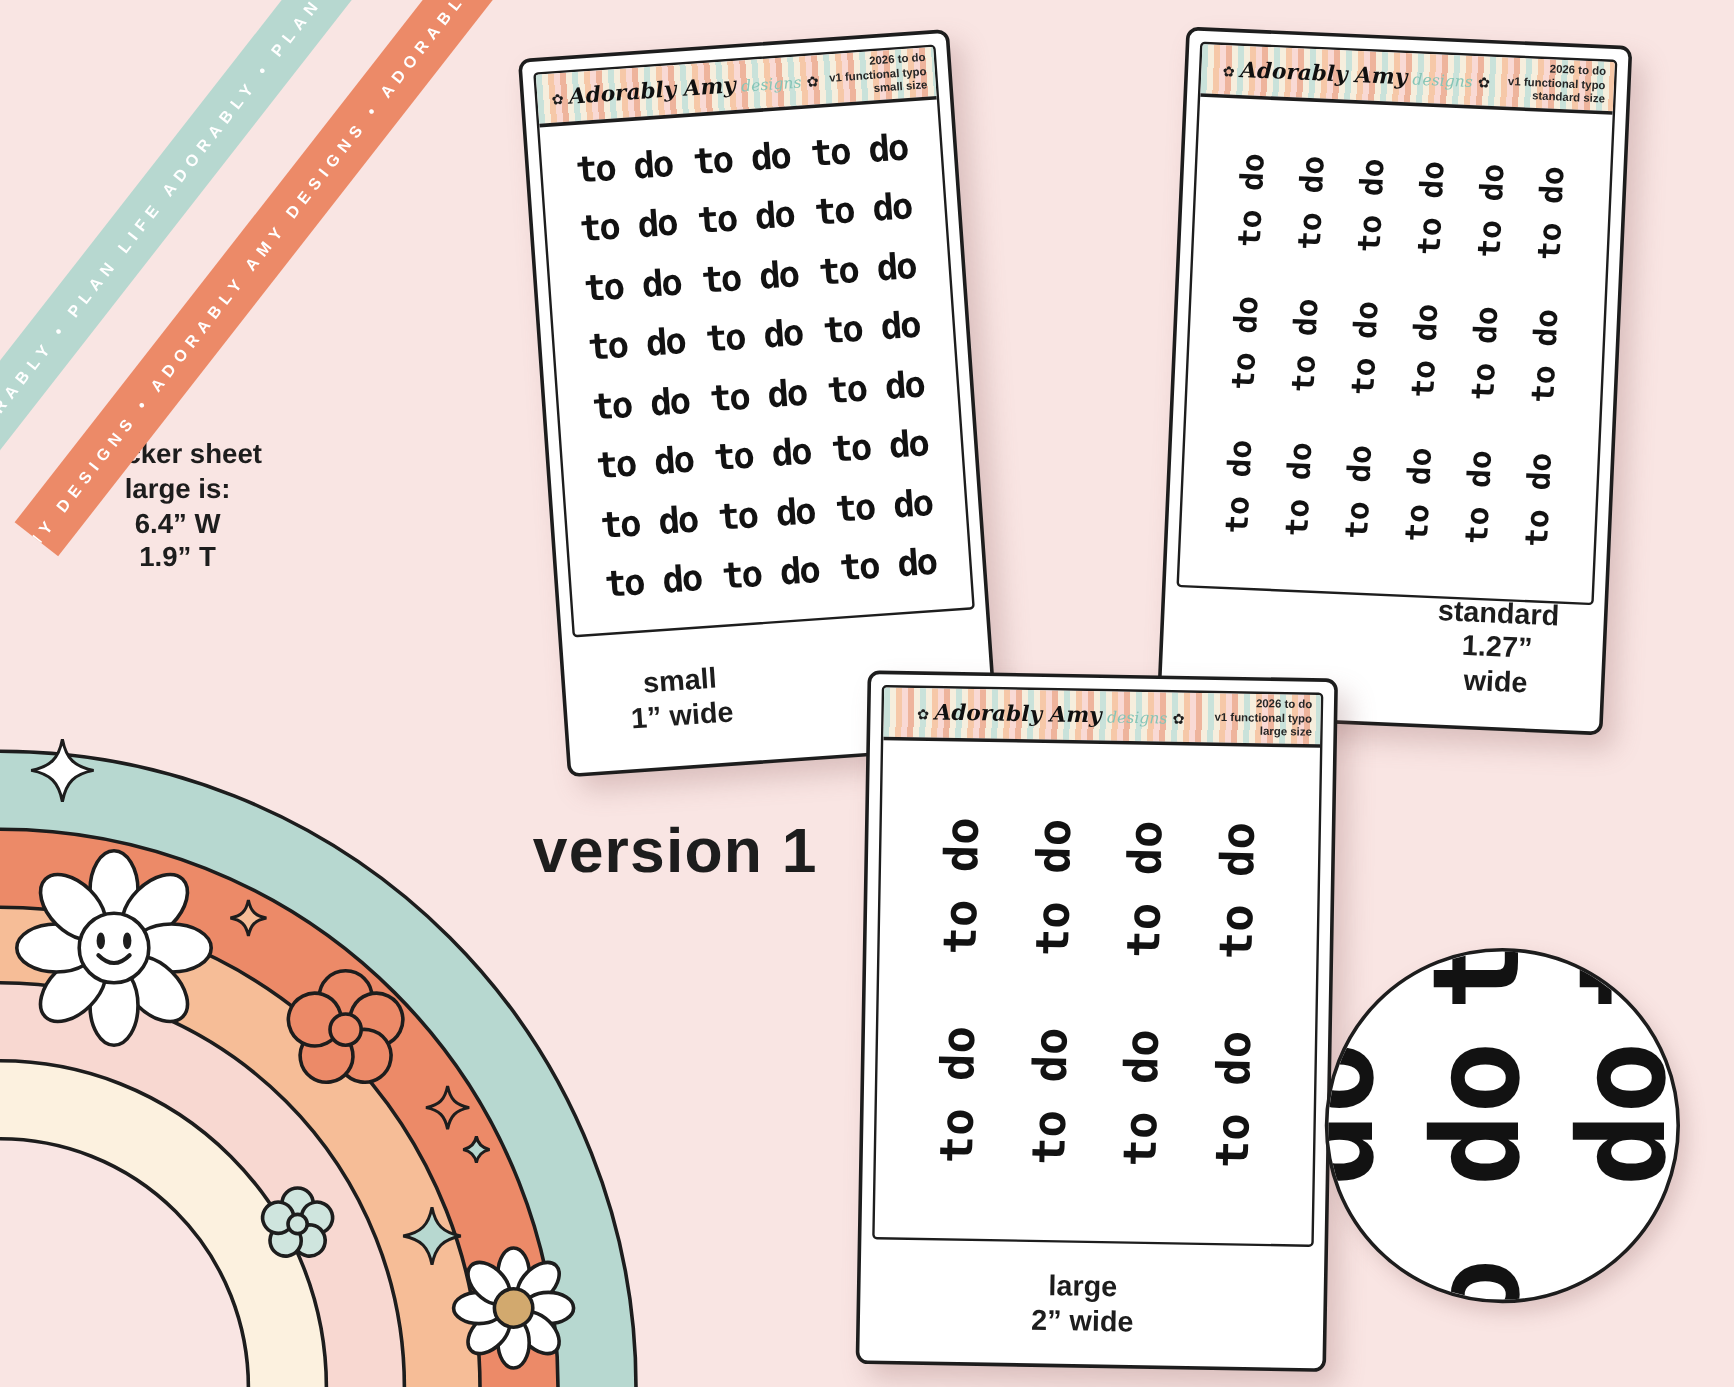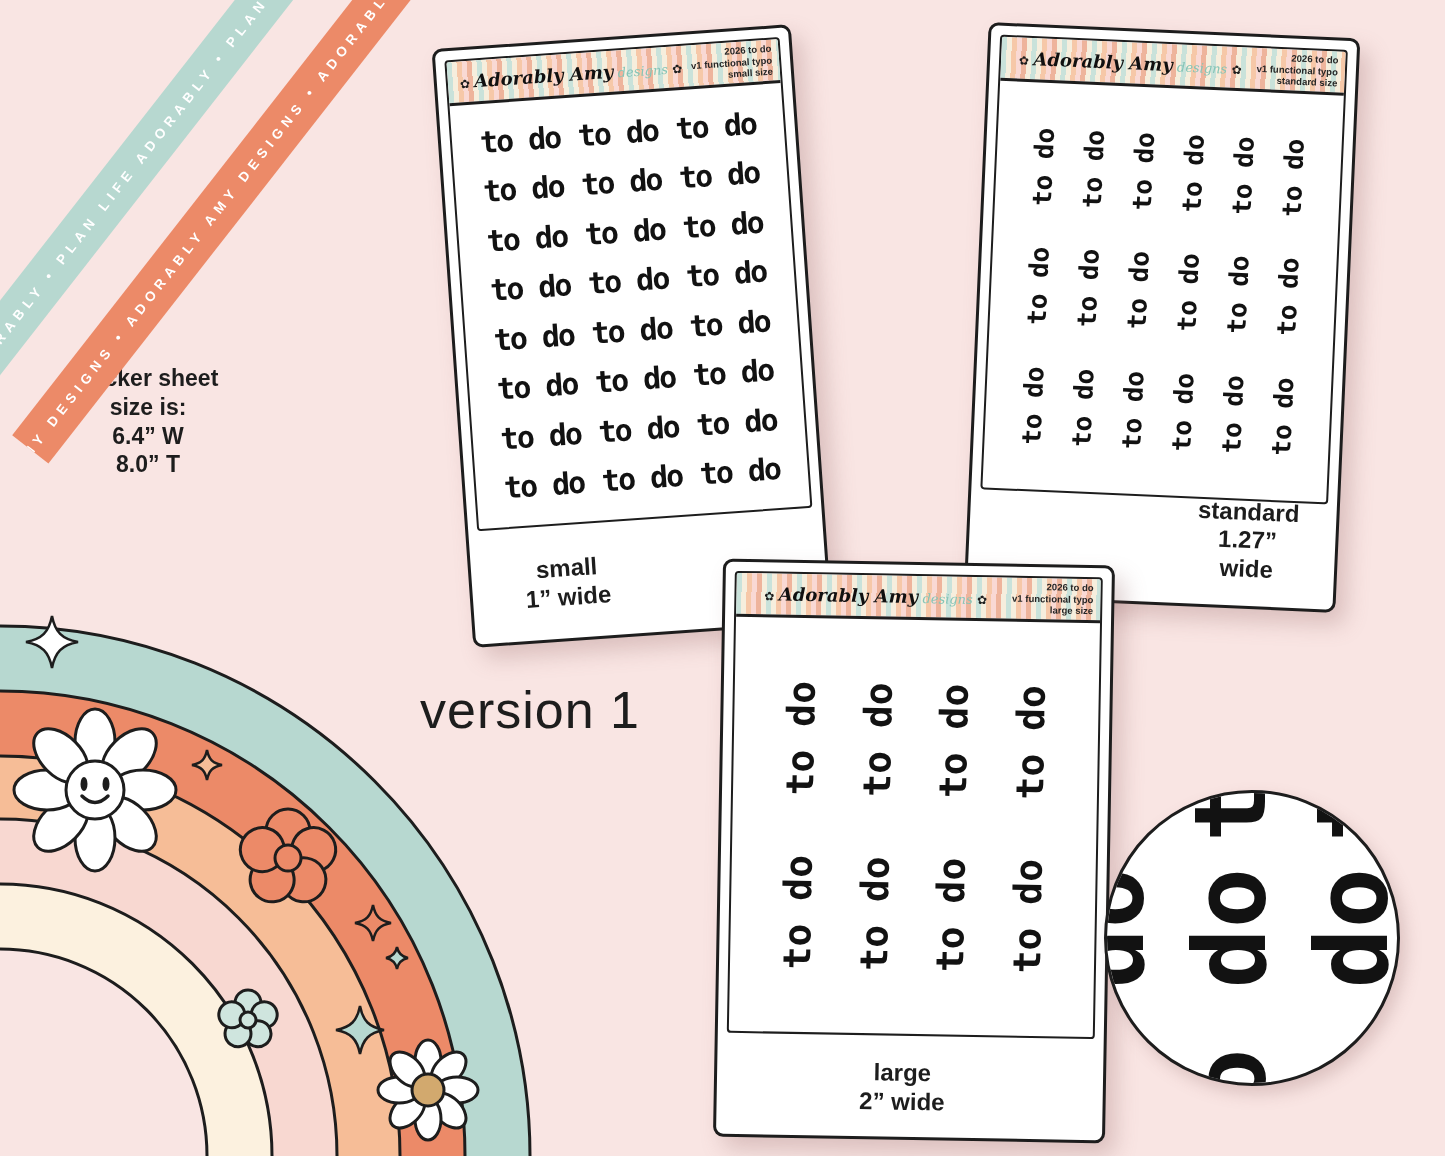--- a/index.html
+++ b/index.html
@@ -10,21 +10,21 @@
   
   .ribbon{position:absolute;height:46px;display:flex;align-items:center;justify-content:center;
     overflow:hidden;white-space:nowrap;color:#fff;font-weight:bold;font-size:13.5px;
     letter-spacing:5.5px;z-index:2;}
   .ribbon-teal{width:780px;left:-255px;top:142px;transform:rotate(-52deg);background:var(--mint);}
   .ribbon-salmon{width:600px;left:-85px;top:190px;transform:rotate(-52deg);background:var(--salmon);}
 
   
   .size-note{position:absolute;left:48px;top:364px;width:200px;text-align:center;
     font-weight:bold;font-size:23px;line-height:1.25;color:var(--ink);}
-  .version-label{position:absolute;left:420px;top:680px;font-size:52px;font-weight:normal;
+  .version-label{position:absolute;left:444px;top:680px;font-size:52px;font-weight:bold;
     color:var(--ink);letter-spacing:1px;}
 
   
   .card{position:absolute;background:#fff;border:3px solid var(--ink);border-radius:10px;
     box-shadow:10px 12px 22px rgba(140,95,95,.28);z-index:3;}
   .card-small{left:452px;top:36px;width:360px;height:600px;transform:rotate(-4deg);}
   .card-standard{left:976px;top:30px;width:372px;height:575px;transform:rotate(2.5deg);}
   .card-large{left:718px;top:562px;width:392px;height:578px;transform:rotate(1deg);}
 
   .sheet{position:absolute;left:9px;right:9px;top:9px;background:#fff;border:2px solid var(--ink);
@@ -85,23 +85,23 @@
 
   <div class="ribbon ribbon-teal">
     <span>PLAN LIFE ADORABLY • PLAN LIFE ADORABLY • PLAN LIFE ADORABLY</span>
   </div>
   <div class="ribbon ribbon-salmon">
     <span>ADORABLY AMY DESIGNS • ADORABLY AMY DESIGNS • ADORABLY AMY DESIGNS</span>
   </div>
 
   <div class="size-note">
     <div>sticker sheet</div>
-    <div>size is:</div>
+    <div>large is:</div>
     <div>6.4” W</div>
-    <div>8.0” T</div>
+    <div>1.9” T</div>
   </div>
 
   <div class="version-label">version 1</div>
 
   <div class="card card-small">
     <div class="sheet">
       <div class="sheet-header">
         <div class="logo">
           <span class="logo-flower">✿</span>
           <span class="logo-script">Adorably Amy</span>

